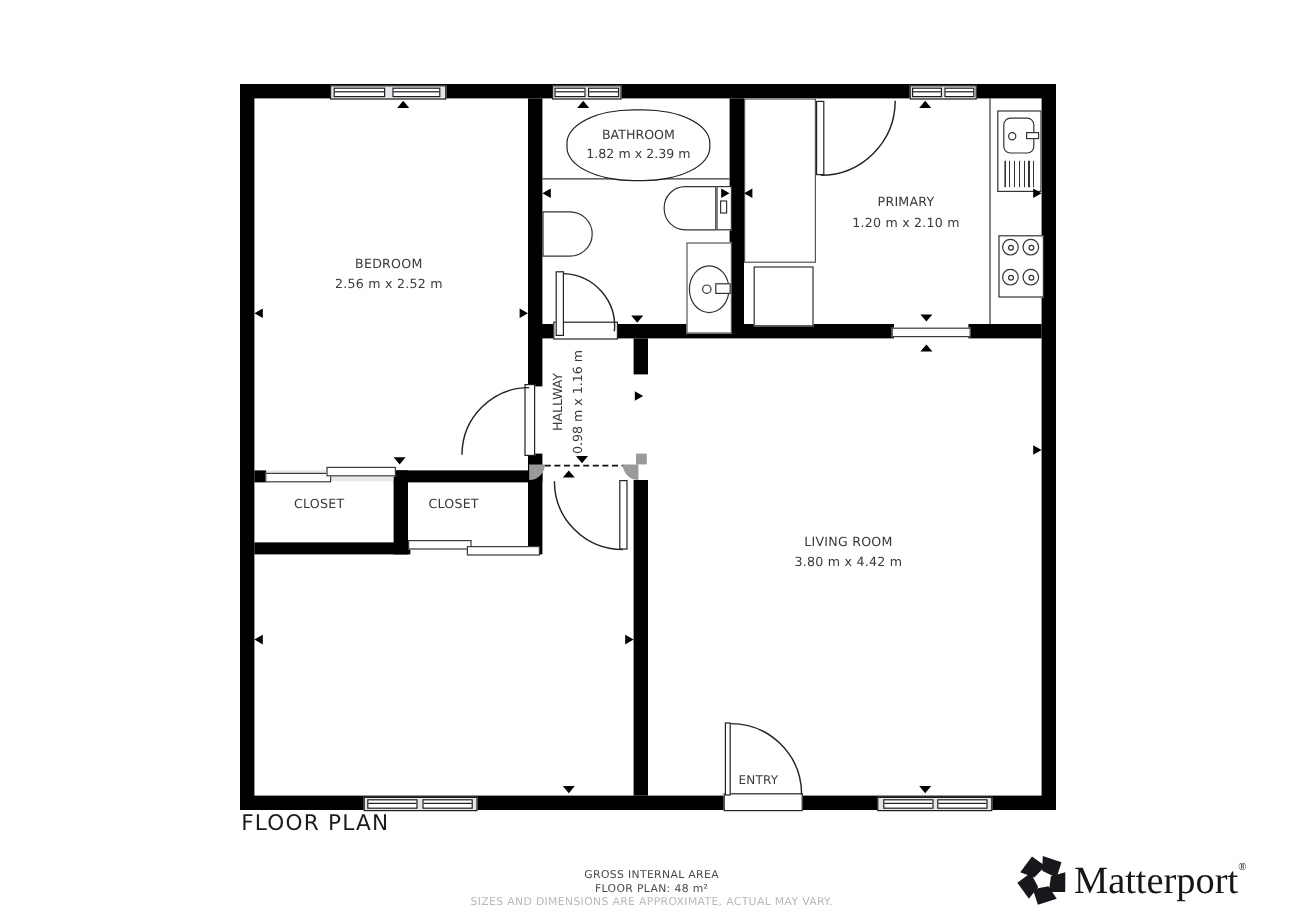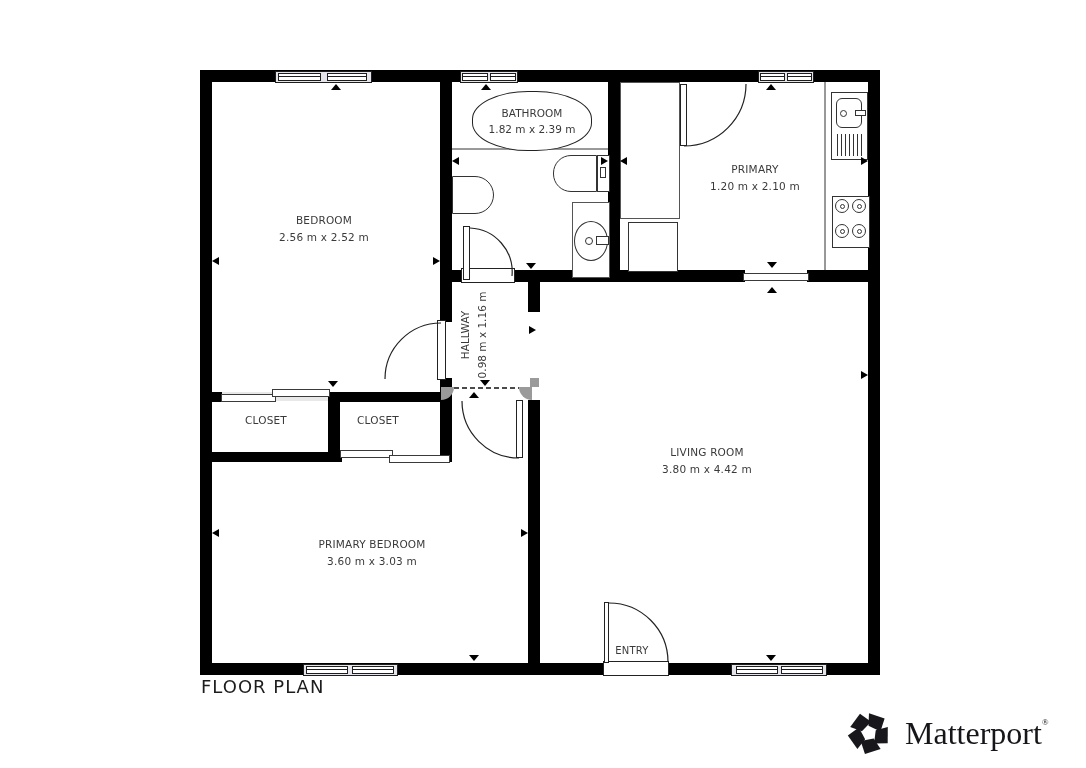--- a/index.html
+++ b/index.html
@@ -31,21 +31,21 @@
        line-height:17px;color:#3a3a3a;white-space:nowrap}
   .burner{position:absolute;width:14px;height:14px;border:1px solid #333;border-radius:50%;
        background:#fff;box-sizing:border-box}
   .burner::after{content:"";position:absolute;left:4px;top:4px;width:3px;height:3px;
        border:1px solid #333;border-radius:50%}
   .drain{position:absolute;background:repeating-linear-gradient(90deg,#333 0,#333 1px,transparent 1px,transparent 4px)}
   .title{position:absolute;font-size:18px;letter-spacing:1px;color:#1c1c1c}
   .footer{position:absolute;left:0;right:0;text-align:center;font-size:9px;line-height:11px;
        color:#4a4a4a;letter-spacing:.3px}
   .f-muted{color:#b9b9b9}
-  .brand{position:absolute;display:flex;align-items:flex-end;gap:10px}
+  .brand{position:absolute;display:flex;align-items:flex-end;}
   .brand .word{font-family:"Liberation Serif","DejaVu Serif",serif;font-size:32px;color:#15151a;line-height:52px}
   .brand sup{font-size:9px;vertical-align:top;line-height:30px}
   svg.overlay{position:absolute;left:0;top:0;pointer-events:none}
 </style>
 </head>
 <body>
 
 <div class="plan">
 
   <div class="wall" style="left:200px;top:70px;width:680px;height:12px"></div>
@@ -187,31 +187,32 @@
 
   <div class="lbl" style="left:378px;top:412px">
     <div>CLOSET</div>
   </div>
 
   <div class="lbl" style="left:707px;top:444px">
     <div>LIVING ROOM</div>
     <div>3.80 m x 4.42 m</div>
   </div>
 
-  <div class="lbl" style="left:372px;top:536px">
-    <div>PRIMARY BEDROOM</div>
-    <div>3.60 m x 3.03 m</div>
-  </div>
 
   <div class="lbl" style="left:632px;top:642px;font-size:10px">
     <div>ENTRY</div>
   </div>
 
   <div class="title" style="left:201px;top:676px">FLOOR PLAN</div>
 
+  <div class="footer" style="top:725px">
+    <div>GROSS INTERNAL AREA</div>
+    <div>FLOOR PLAN: 48 m²</div>
+    <div class="f-muted">SIZES AND DIMENSIONS ARE APPROXIMATE, ACTUAL MAY VARY.</div>
+  </div>
 
   <div class="brand" style="left:843px;top:707px">
     <svg width="52" height="52" viewBox="0 0 100 100">
       <g fill="#17171c">
         <path d="M50,12 L80,22 L72,47 L49,36 Z"></path>
         <path d="M50,12 L80,22 L72,47 L49,36 Z" transform="rotate(72 50 50)"></path>
         <path d="M50,12 L80,22 L72,47 L49,36 Z" transform="rotate(144 50 50)"></path>
         <path d="M50,12 L80,22 L72,47 L49,36 Z" transform="rotate(216 50 50)"></path>
         <path d="M50,12 L80,22 L72,47 L49,36 Z" transform="rotate(288 50 50)"></path>
       </g>

